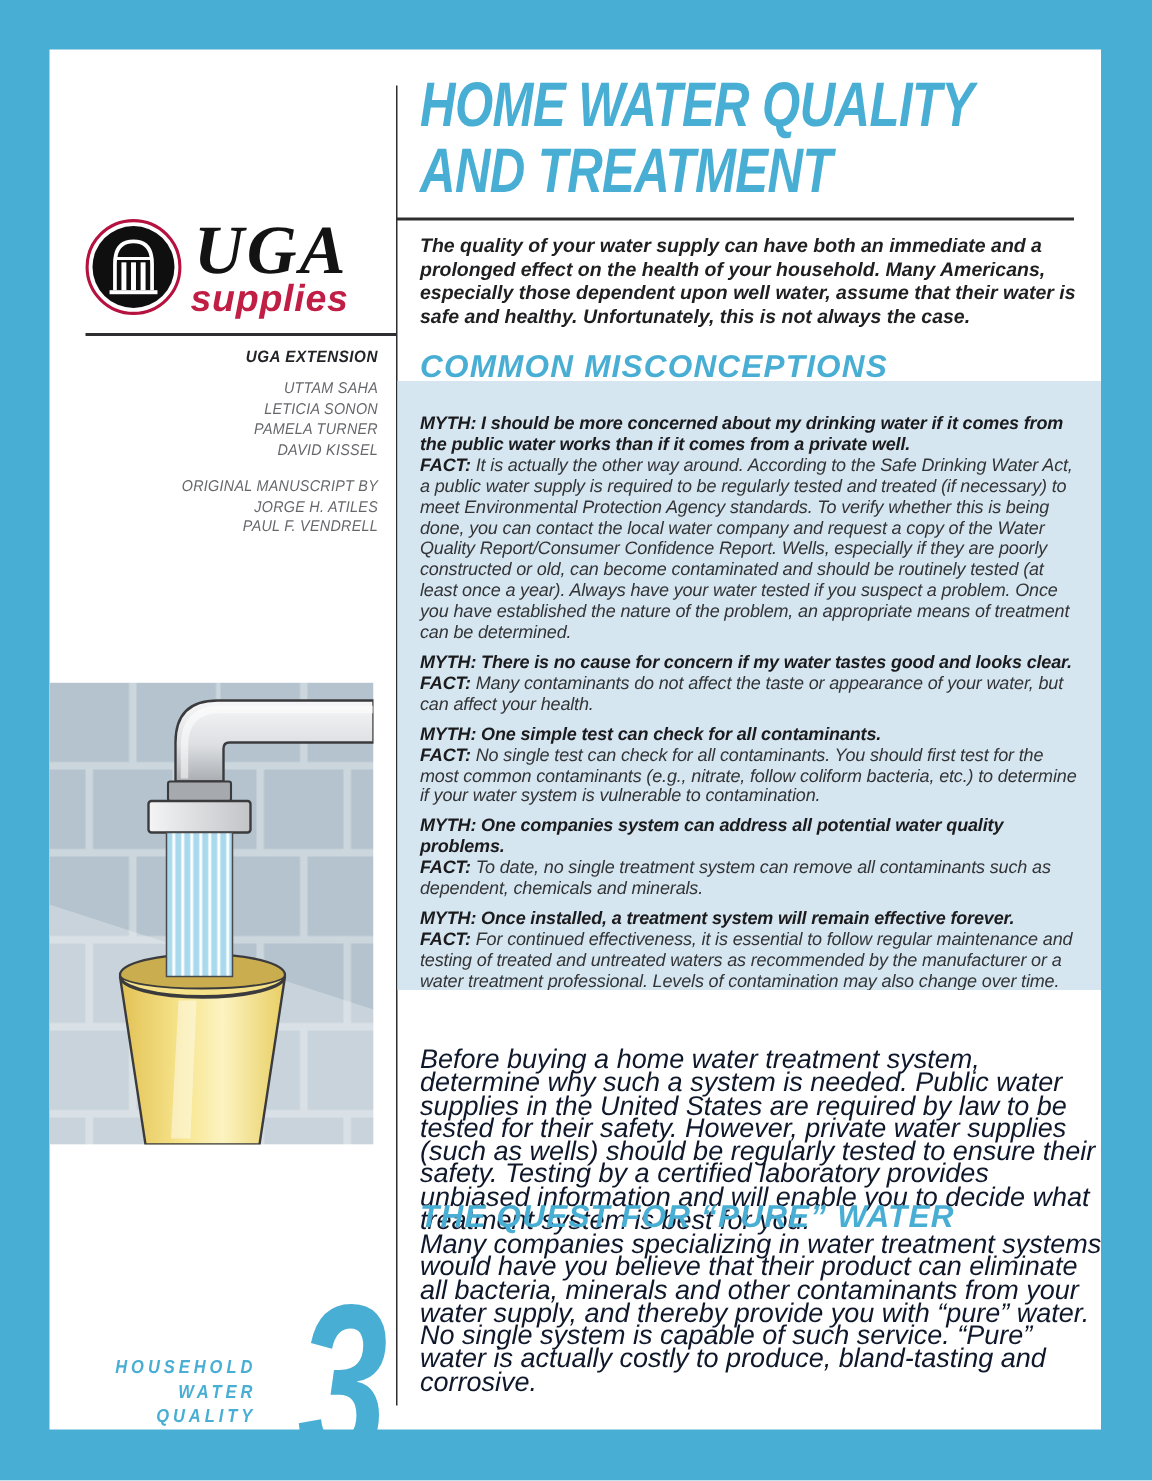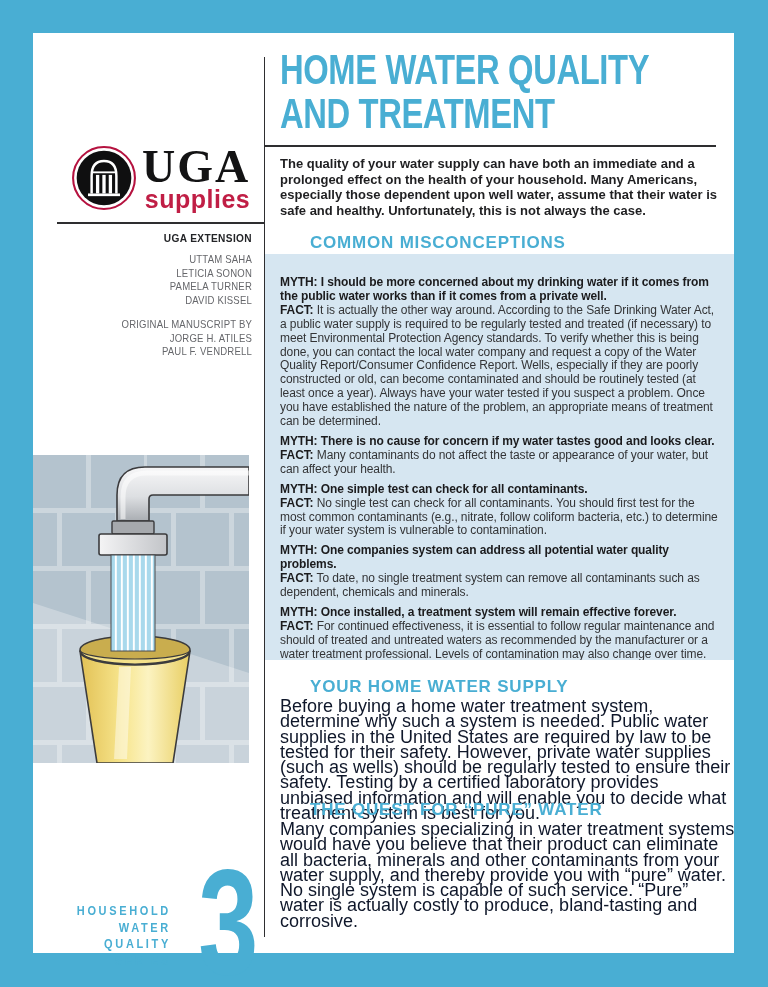--- a/index.html
+++ b/index.html
@@ -1,46 +1,46 @@
 <!DOCTYPE html>
 <html style="--accent: #49aed3; --box-bg: #d6e6f1; --uga-red: #c01e45;"><head>
 <meta charset="utf-8">
 <style>
   html,body{margin:0;padding:0;background:#e9edf0;}
   .frame{position:relative;width:768px;height:987px;background:var(--accent,#49aed3);
          font-family:"Liberation Sans",sans-serif;overflow:hidden;}
-  .page{position:absolute;left:33px;top:33px;width:701px;height:920px;background:#ffffff;}
+  .page{position:absolute;left:33px;top:33px;width:701px;height:920px;background:#ffffff;font-style:italic;}
 
   .divider{position:absolute;left:230.5px;top:24px;width:1.5px;height:880px;background:#2e2e30;}
 
   
   .title{position:absolute;left:247px;top:15px;color:var(--accent,#49aed3);
          font-weight:700;font-size:42px;line-height:44px;letter-spacing:-0.5px;
          transform:scaleX(0.78);transform-origin:left top;white-space:nowrap;}
   .title-rule{position:absolute;left:231px;top:112px;width:452px;height:1.5px;background:#2e2e30;}
   .intro{position:absolute;left:247px;top:123px;width:447px;
          font-weight:700;font-size:13px;line-height:15.6px;color:#1f1f21;}
   .sec-h{position:absolute;color:var(--accent,#49aed3);font-weight:700;
-         font-size:17px;letter-spacing:0.8px;white-space:nowrap;margin-left:30px;}
+         font-size:21px;letter-spacing:0.8px;white-space:nowrap;}
   .h-misc{left:247px;top:200px;}
   .box{position:absolute;left:232px;top:221px;width:469px;height:406px;
        background:var(--box-bg,#d6e6f1);box-sizing:border-box;
        padding:22px 16px 8px 15px;overflow:hidden;
        font-size:12px;line-height:13.9px;color:#333436;letter-spacing:-0.1px;}
   .box p{margin:0 0 6px 0;}
   .box p:last-child{margin-bottom:16px;}
   .box b{color:#1b1b1d;}
   .h-supply{left:247px;top:644px;}
   .p-body{position:absolute;left:247px;width:455px;font-size:18px;line-height:15.3px;color:#0f172a;}
   .p-supply{top:666px;}
   .h-quest{left:247px;top:767px;}
   .p-quest{top:789px;}
 
   
-  .logo{position:absolute;left:38px;top:112px;display:flex;align-items:flex-start;}
+  .logo{position:absolute;left:23px;top:112px;display:flex;align-items:flex-start;}
   .logo-text{margin-left:5px;text-align:right;}
   .logo-org{font-family:"Liberation Serif",serif;font-weight:700;font-size:46px;
             line-height:44px;color:#131314;letter-spacing:2px;}
   .logo-sub{font-weight:700;font-size:25px;line-height:24px;color:var(--uga-red,#c01e45);
             letter-spacing:0.5px;margin-top:-2px;}
   .logo-rule{position:absolute;left:24px;top:189px;width:207px;height:1.5px;background:#2e2e30;}
 
   .credits{position:absolute;left:24px;top:199px;width:195px;text-align:right;
            transform:scaleX(0.92);transform-origin:top right;}
   .credits-heading{font-weight:700;font-size:11px;letter-spacing:0.4px;color:#232427;margin-bottom:9px;}
@@ -87,25 +87,24 @@
       <p>
         <b>MYTH: One simple test can check for all contaminants.</b><br>
         <b>FACT:</b><span> No single test can check for all contaminants. You should first test for the most common contaminants (e.g., nitrate, follow coliform bacteria, etc.) to determine if your water system is vulnerable to contamination.</span>
       </p>
       <p>
         <b>MYTH: One companies system can address all potential water quality problems.</b><br>
         <b>FACT:</b><span> To date, no single treatment system can remove all contaminants such as dependent, chemicals and minerals.</span>
       </p>
       <p>
         <b>MYTH: Once installed, a treatment system will remain effective forever.</b><br>
-        <b>FACT:</b><span> For continued effectiveness, it is essential to follow regular maintenance and should of treated and untreated waters as recommended by the manufacturer or a water treatment professional. Levels of contamination may also change over time.</span>
+        <b>FACT:</b><span> For continued effectiveness, it is essential to follow regular maintenance and testing of treated and untreated waters as recommended by the manufacturer or a water treatment professional. Levels of contamination may also change over time.</span>
       </p>
     </div>
 
-    <div class="sec-h h-supply">YOUR HOME WATER SUPPLY</div>
     <div class="p-body p-supply">Before buying a home water treatment system, determine why such a system is needed. Public water supplies in the United States are required by law to be tested for their safety. However, private water supplies (such as wells) should be regularly tested to ensure their safety. Testing by a certified laboratory provides unbiased information and will enable you to decide what treatment system is best for you.</div>
 
     <div class="sec-h h-quest">THE QUEST FOR “PURE” WATER</div>
     <div class="p-body p-quest">Many companies specializing in water treatment systems would have you believe that their product can eliminate all bacteria, minerals and other contaminants from your water supply, and thereby provide you with “pure” water. No single system is capable of such service. “Pure” water is actually costly to produce, bland-tasting and corrosive.</div>
 
     <div class="logo">
       <svg width="66" height="66" viewBox="0 0 64 64">
         <circle cx="32" cy="32" r="30" fill="none" stroke="#b5123f" stroke-width="2"></circle>
         <circle cx="32" cy="32" r="26.5" fill="#0f0f10"></circle>
         <path d="M20,47 V30 Q20,15.5 32,15.5 Q44,15.5 44,30 V47" fill="none" stroke="#ffffff" stroke-width="2.4"></path>

